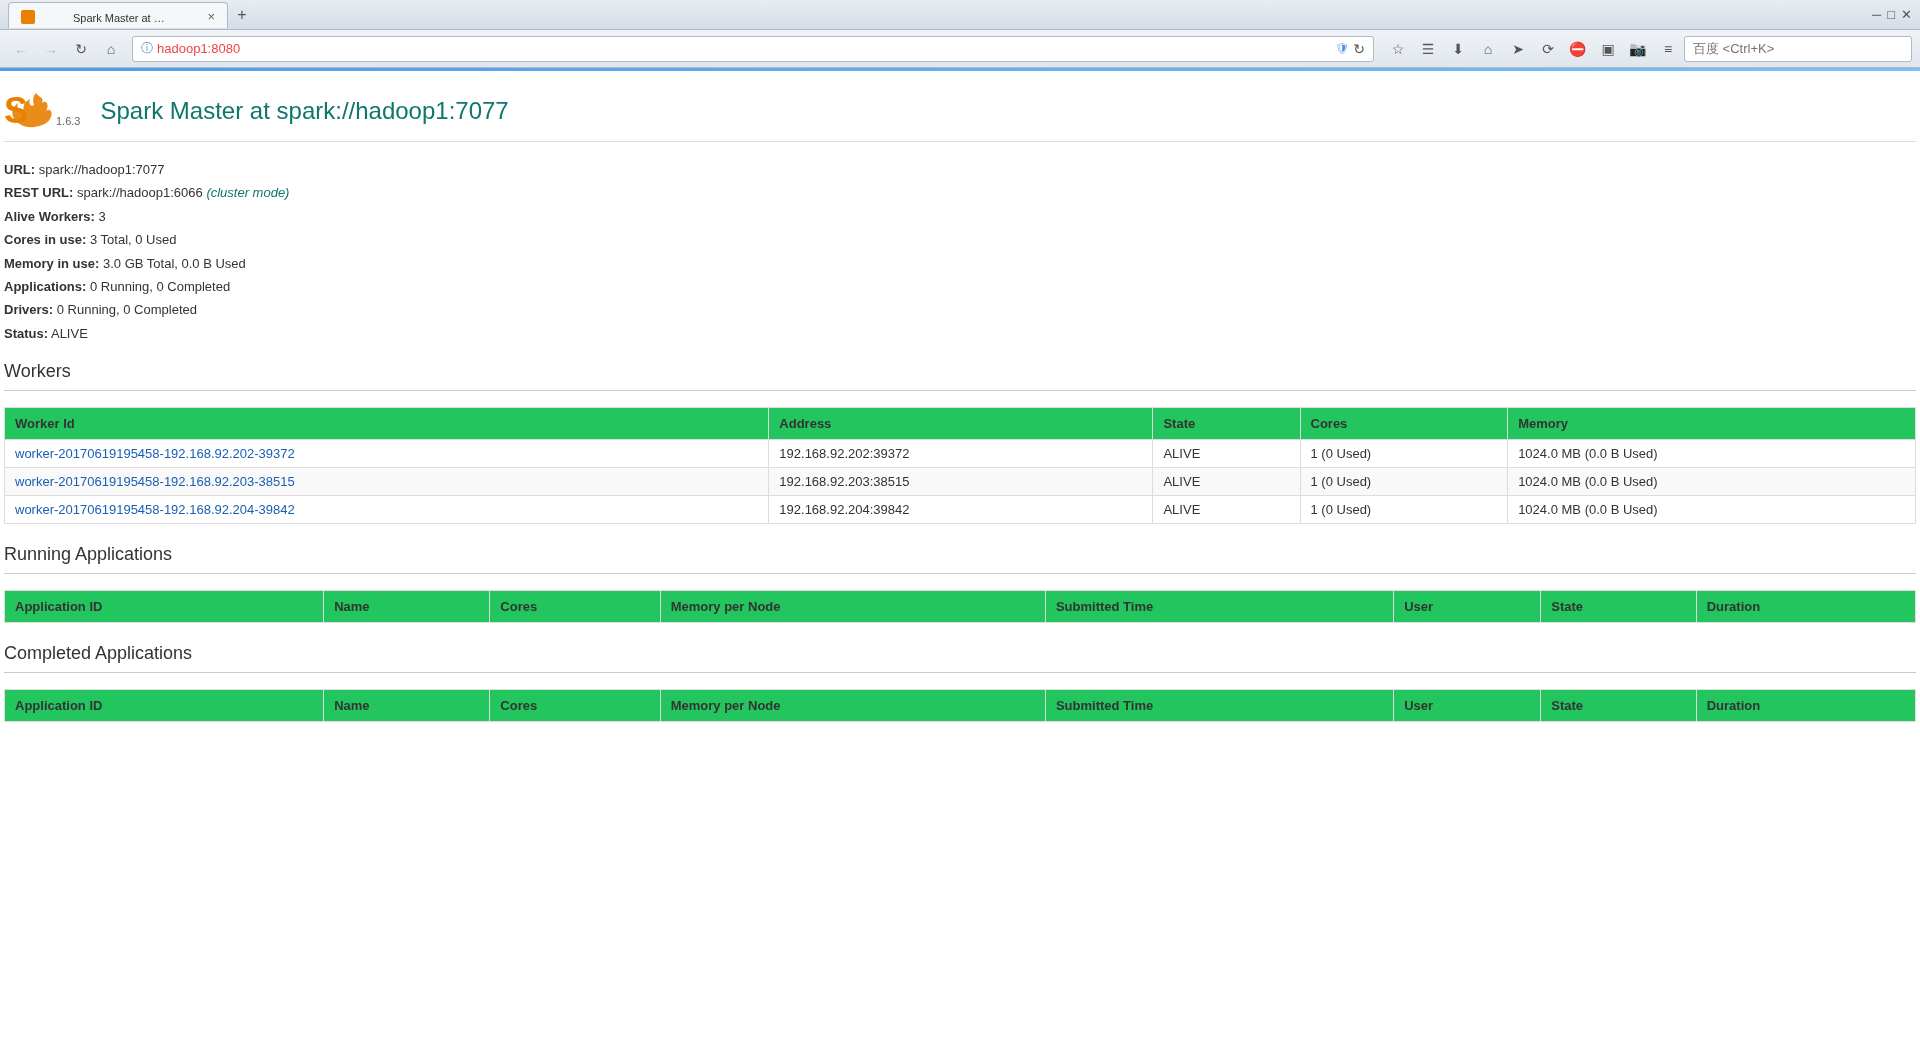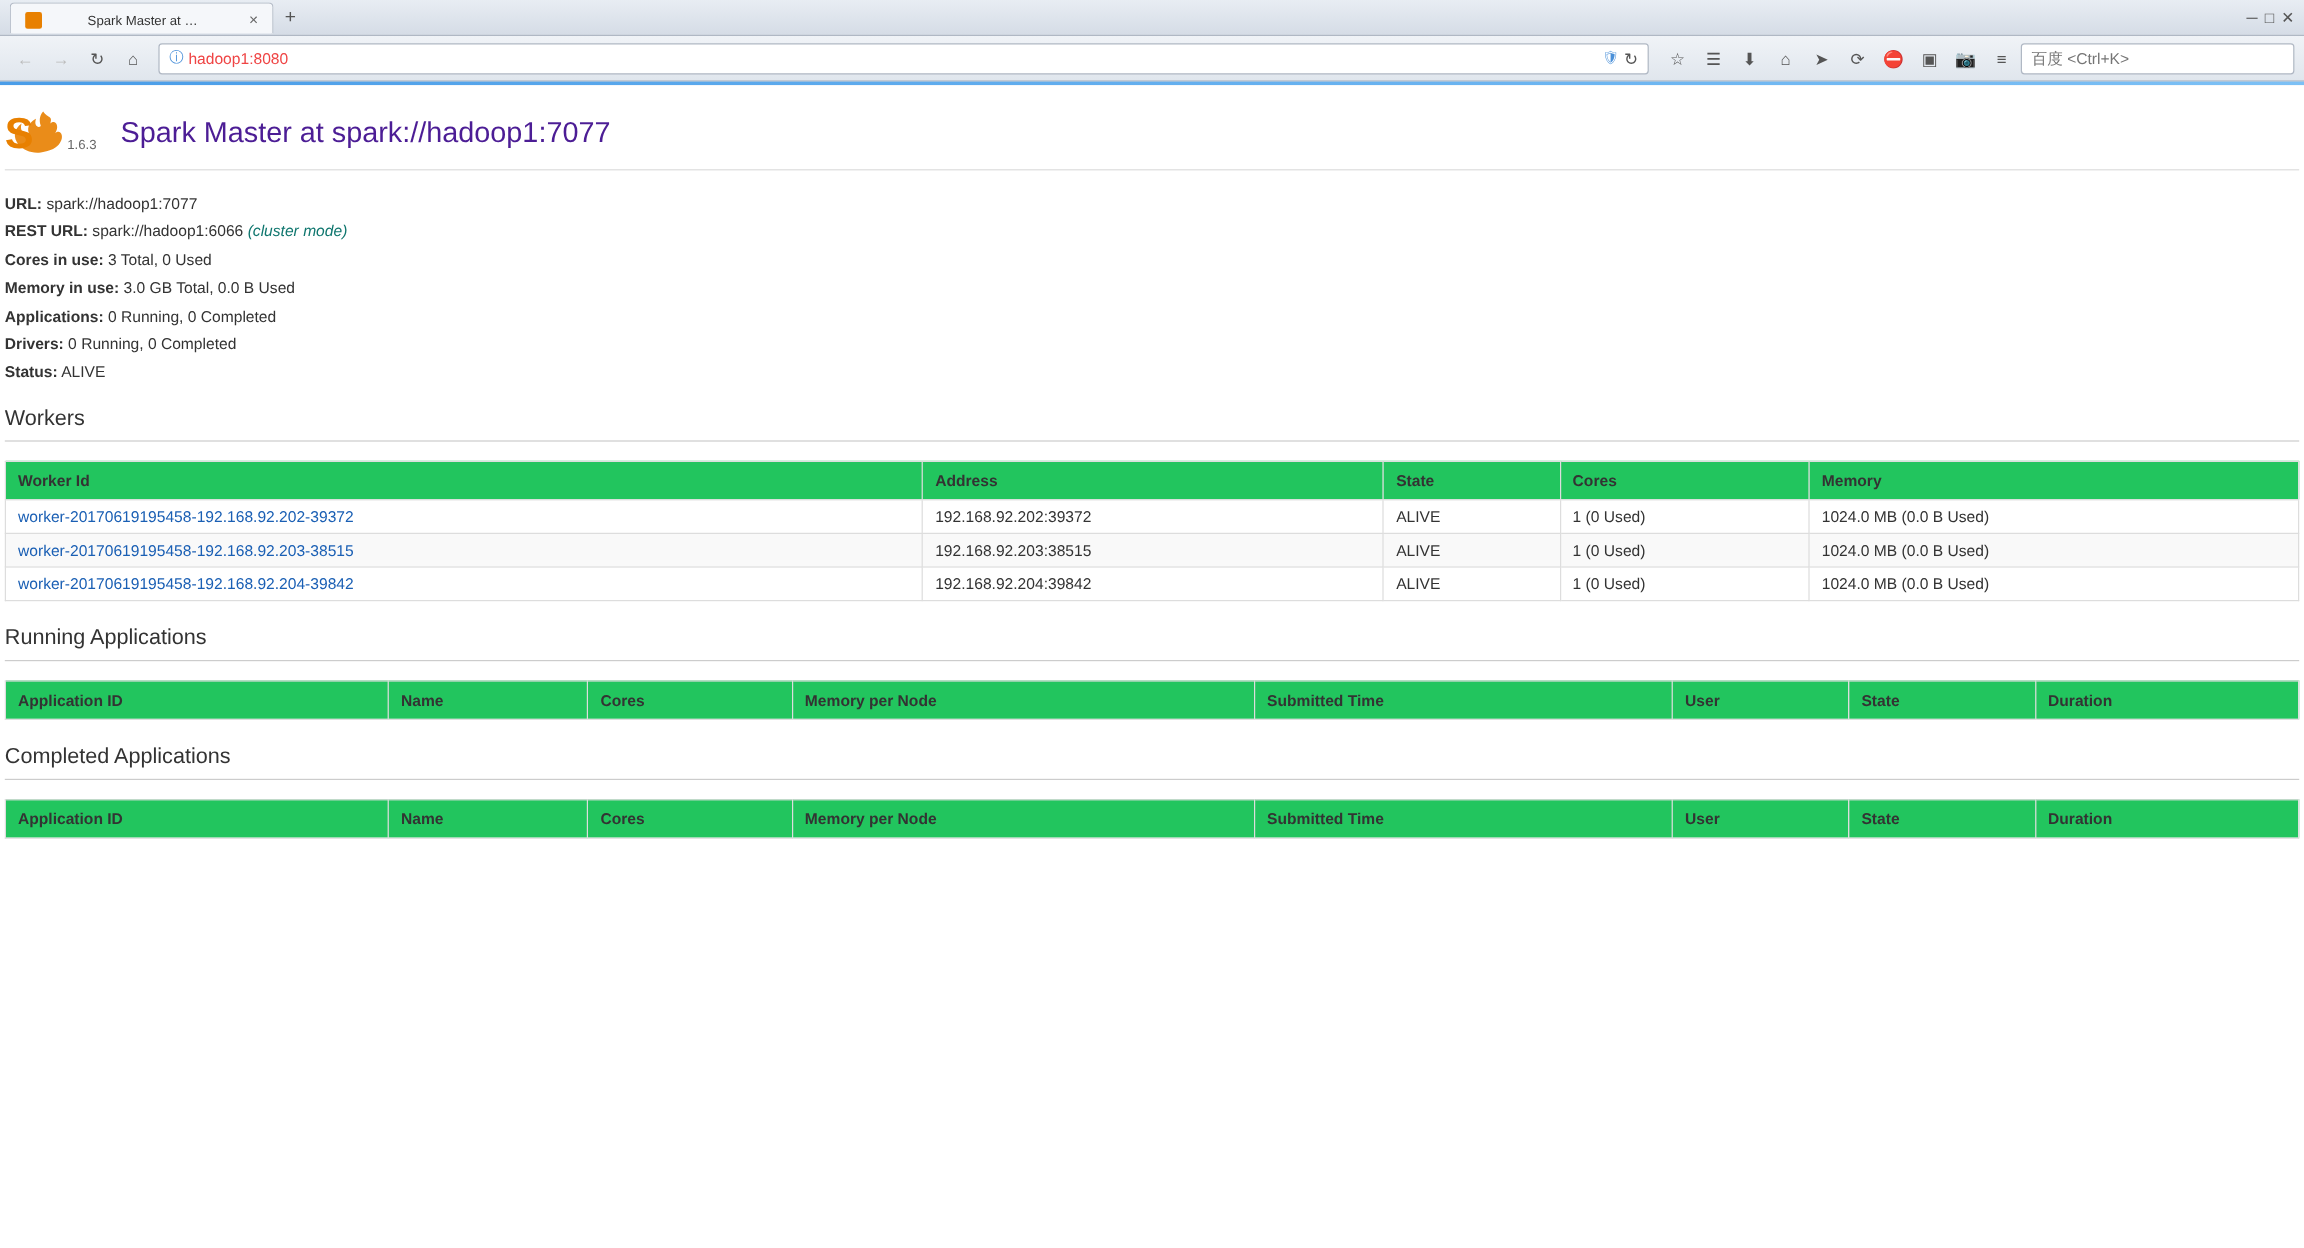--- a/index.html
+++ b/index.html
@@ -187,21 +187,21 @@
     .spark-logo-version {
       font-size: 11px;
       color: #666;
       margin-left: 2px;
       align-self: flex-end;
       margin-bottom: 4px;
     }
     .page-title {
       font-size: 24px;
       font-weight: normal;
-      color: #4c1d95;
+      color: #0f766e;
     }
 
     .info-section {
       margin-bottom: 16px;
       font-size: 13px;
       line-height: 1.8;
     }
     .info-section .info-label {
       font-weight: bold;
     }
@@ -321,20 +321,24 @@
 
     <div class="info-section">
       <div>
         <span class="info-label">URL:</span>
         <span>spark://hadoop1:7077</span>
       </div>
       <div>
         <span class="info-label">REST URL:</span>
         <span>spark://hadoop1:6066</span>
         <span style="color:#0f766e; font-style:italic;">(cluster mode)</span>
+      </div>
+      <div>
+        <span class="info-label">Alive Workers:</span>
+        <span>3</span>
       </div>
       <div>
         <span class="info-label">Cores in use:</span>
         <span>3 Total, 0 Used</span>
       </div>
       <div>
         <span class="info-label">Memory in use:</span>
         <span>3.0 GB Total, 0.0 B Used</span>
       </div>
       <div>

